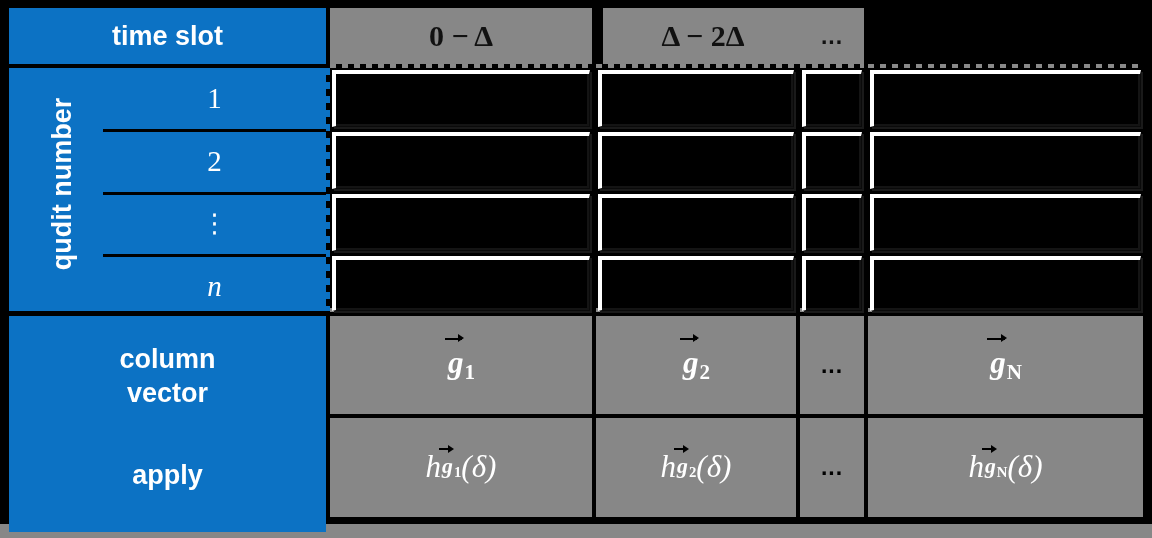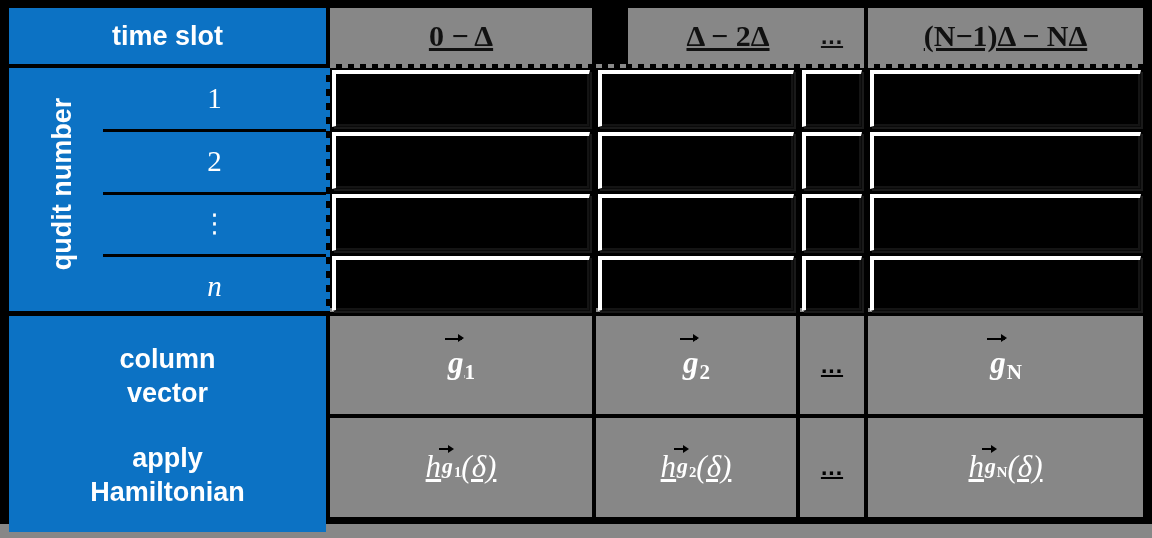--- a/index.html
+++ b/index.html
@@ -43,21 +43,20 @@
   }
 
   .blue {
     background: #0C72C4;
     color: #FFFFFF;
     font-weight: bold;
   }
   .gray {
     background: #878787;
     color: #000000;
-    text-decoration: underline;
   }
 
   
   .hdr-label {
     left: 9px;  top: 8px;
     width: 317px; height: 56px;
     font-size: 27px;
   }
   .hdr-slot {
     height: 56px;
@@ -228,25 +227,24 @@
 <body>
 
 <div id="figure">
 
   <div class="bottom-strip"></div>
 
   <div class="cell blue hdr-label">time slot</div>
 
   <div class="cell gray hdr-slot" style="left:330px; width:262px;">0  −  Δ</div>
 
-  <div class="cell gray hdr-slot" style="left:628px; width:200px;">Δ  −  2Δ</div>
+  <div class="cell gray hdr-slot" style="left:603px; width:200px;">Δ  −  2Δ</div>
 
   <div class="cell gray hdr-slot hdr-dots" style="left:800px; width:64px;">...</div>
 
-  <div class="cell gray hdr-slot" style="left:868px; width:275px;">(N−1)Δ  −  NΔ</div>
 
   <div class="qudit-block">
     <div class="qudit-rot">qudit number</div>
 
     <div class="qudit-row-label plain" style="top:0px;">1</div>
     <div class="qudit-sep" style="top:61px;"></div>
 
     <div class="qudit-row-label plain" style="top:63px;">2</div>
     <div class="qudit-sep" style="top:124px;"></div>
 
@@ -305,21 +303,20 @@
   </div>
 
   <div class="cell gray dots-sm" style="left:800px; top:316px; width:64px; height:98px;">...</div>
 
   <div class="cell gray math" style="left:868px; top:316px; width:275px; height:98px;">
     <span class="vecwrap"><span class="vec">g</span><span class="sub">N</span></span>
   </div>
 
   <div class="cell blue lbl-2line" style="left:9px; top:418px; width:317px; height:114px;">
     <span>apply</span>
-    <span>Hamiltonian</span>
   </div>
 
   <div class="cell gray math" style="left:330px; top:418px; width:262px; height:99px;">
     <span class="hital">h</span>
       <span class="gsub"><span class="vec">g</span><span class="sub">1</span></span>
       <span class="hital">(δ)</span>
   </div>
 
   <div class="cell gray math" style="left:596px; top:418px; width:200px; height:99px;">
     <span class="hital">h</span>

